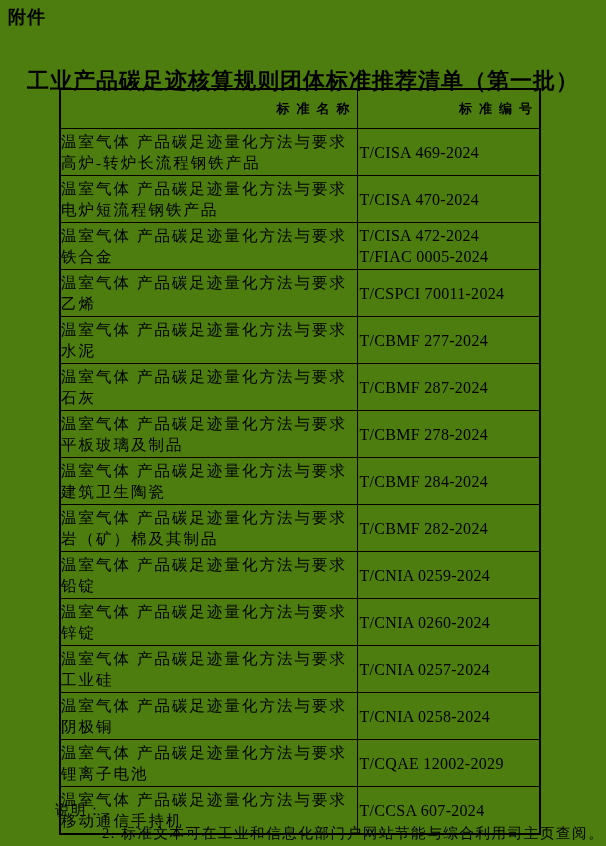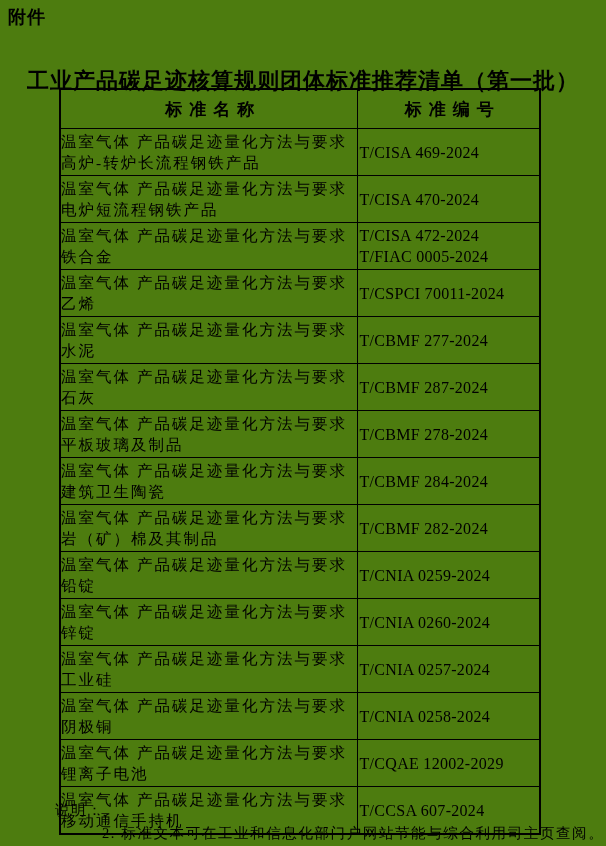--- a/index.html
+++ b/index.html
@@ -22,22 +22,22 @@
   table.std-table{
     position:absolute;left:59px;top:88px;
     width:480px;border-collapse:collapse;table-layout:fixed;
     border:2px solid #000;
   }
   .std-table col.c-name{width:297px;}
   .std-table col.c-code{width:183px;}
   .std-table th{
     border:1.5px solid #000;height:38px;
     font-family:"Liberation Sans","DejaVu Sans",sans-serif;
-    font-weight:bold;font-size:17px;letter-spacing:7px;
-    text-align:center;vertical-align:middle;padding:0 0 0 9px;
+    font-weight:bold;font-size:13px;letter-spacing:7px;
+    text-align:right;vertical-align:middle;padding:0 0 0 9px;
   }
   .std-table td{
     border:1.5px solid #000;height:44px;vertical-align:middle;
   }
   td.name-cell{padding:1px 2px 1px 0;}
   .name-line{
     display:block;font-size:15.5px;letter-spacing:2px;line-height:21px;
     white-space:nowrap;
   }
   td.code-cell{text-align:left;padding:0 2px;}

